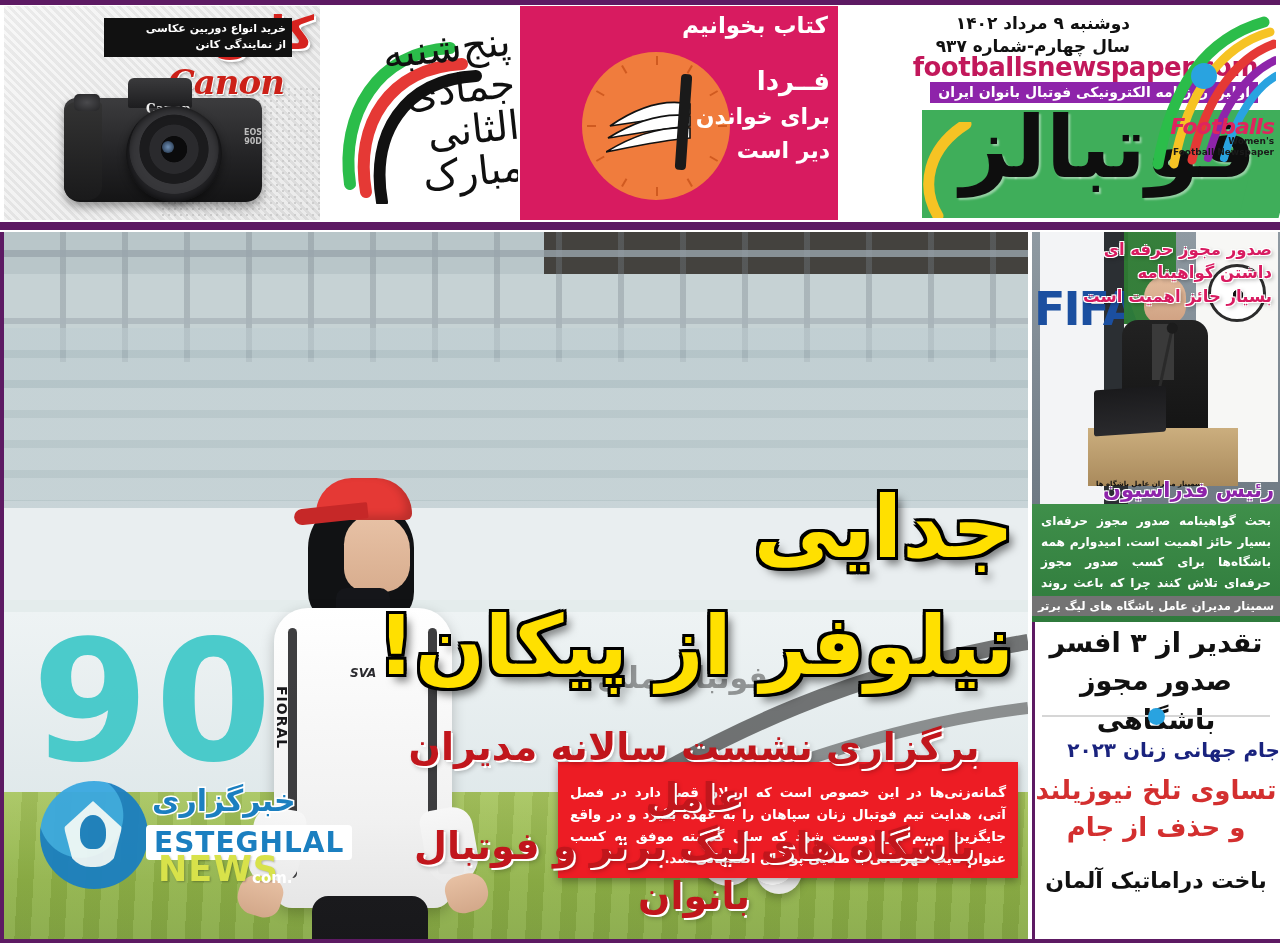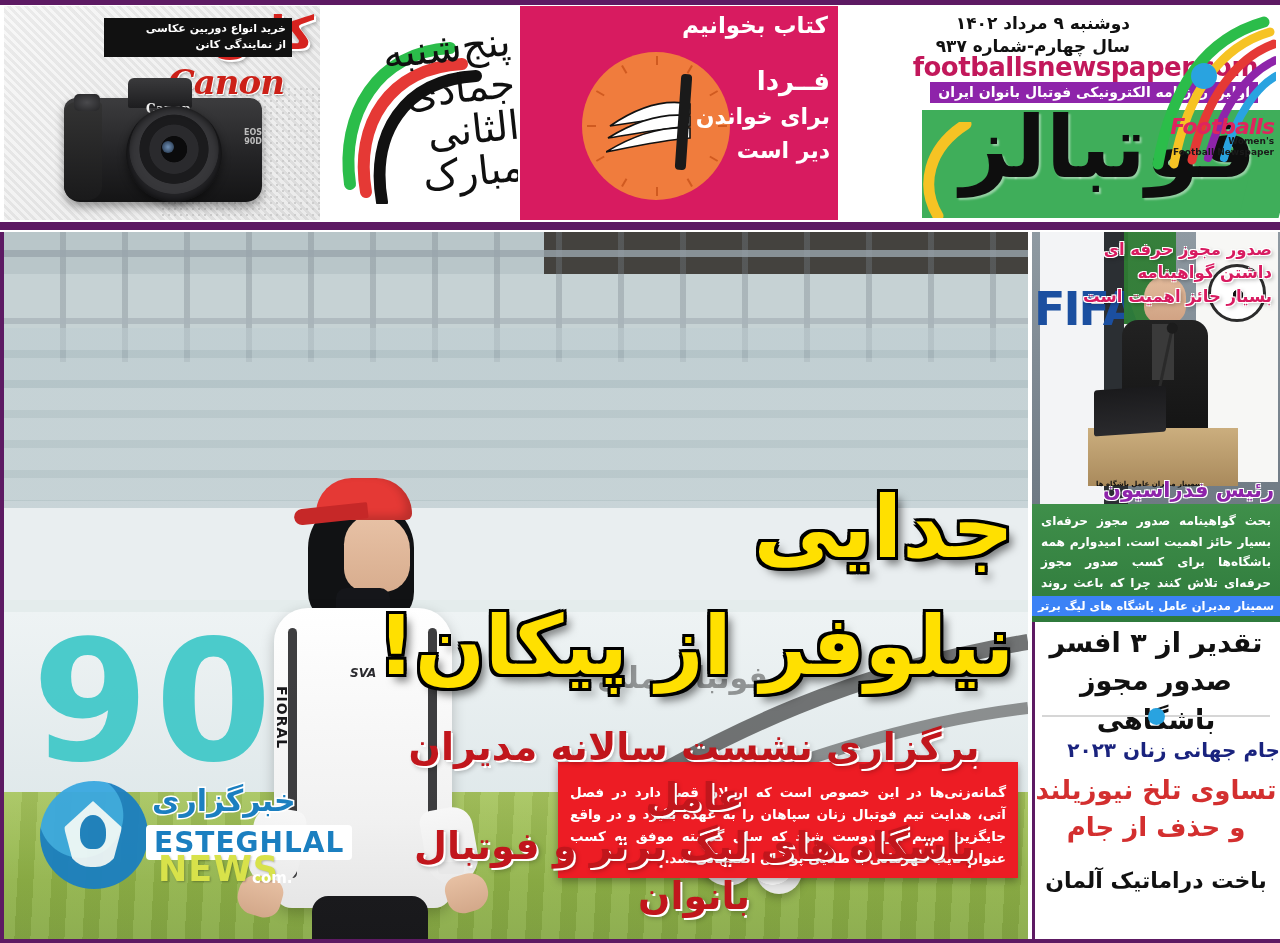--- a/index.html
+++ b/index.html
@@ -282,21 +282,21 @@
     font-size: 21px; font-weight: 900; color: #8e24aa;
     text-shadow: 1px 1px 0 #fff, -1px -1px 0 #fff, 1px -1px 0 #fff, -1px 1px 0 #fff;
   }
   .sb-green {
     position:absolute; left: 0; top: 272px; width: 248px;
     background: linear-gradient(180deg,#3f8f4a,#2f7a3c);
     color: #fff; padding: 7px 9px 8px; direction: rtl; text-align: justify;
     font-size: 12.2px; font-weight: 700; line-height: 1.68;
   }
   .sb-barlabel {
-    position:absolute; left: 0; top: 364px; width: 248px; background:#3b82f6; color:#fff;
+    position:absolute; left: 0; top: 364px; width: 248px; background:#737373; color:#fff;
     text-align:center; direction: rtl; font-size: 11.5px; font-weight: 700; padding: 3px 4px;
   }
   .sb-h1 {
     position:absolute; left: 0; top: 392px; width: 248px; text-align:center; direction: rtl;
     font-size: 27px; font-weight: 900; color: #111; line-height: 1.42;
   }
   .sb-div { position:absolute; left: 10px; top: 483px; width: 228px; height: 2px; background:#d6d6d6; }
   .sb-dot { position:absolute; left: 116px; top: 476px; width: 17px; height: 17px; border-radius:50%; background:#29a3e0; }
   .sb-kicker2 {
     position:absolute; left: 0; top: 506px; width: 248px; direction: rtl;

